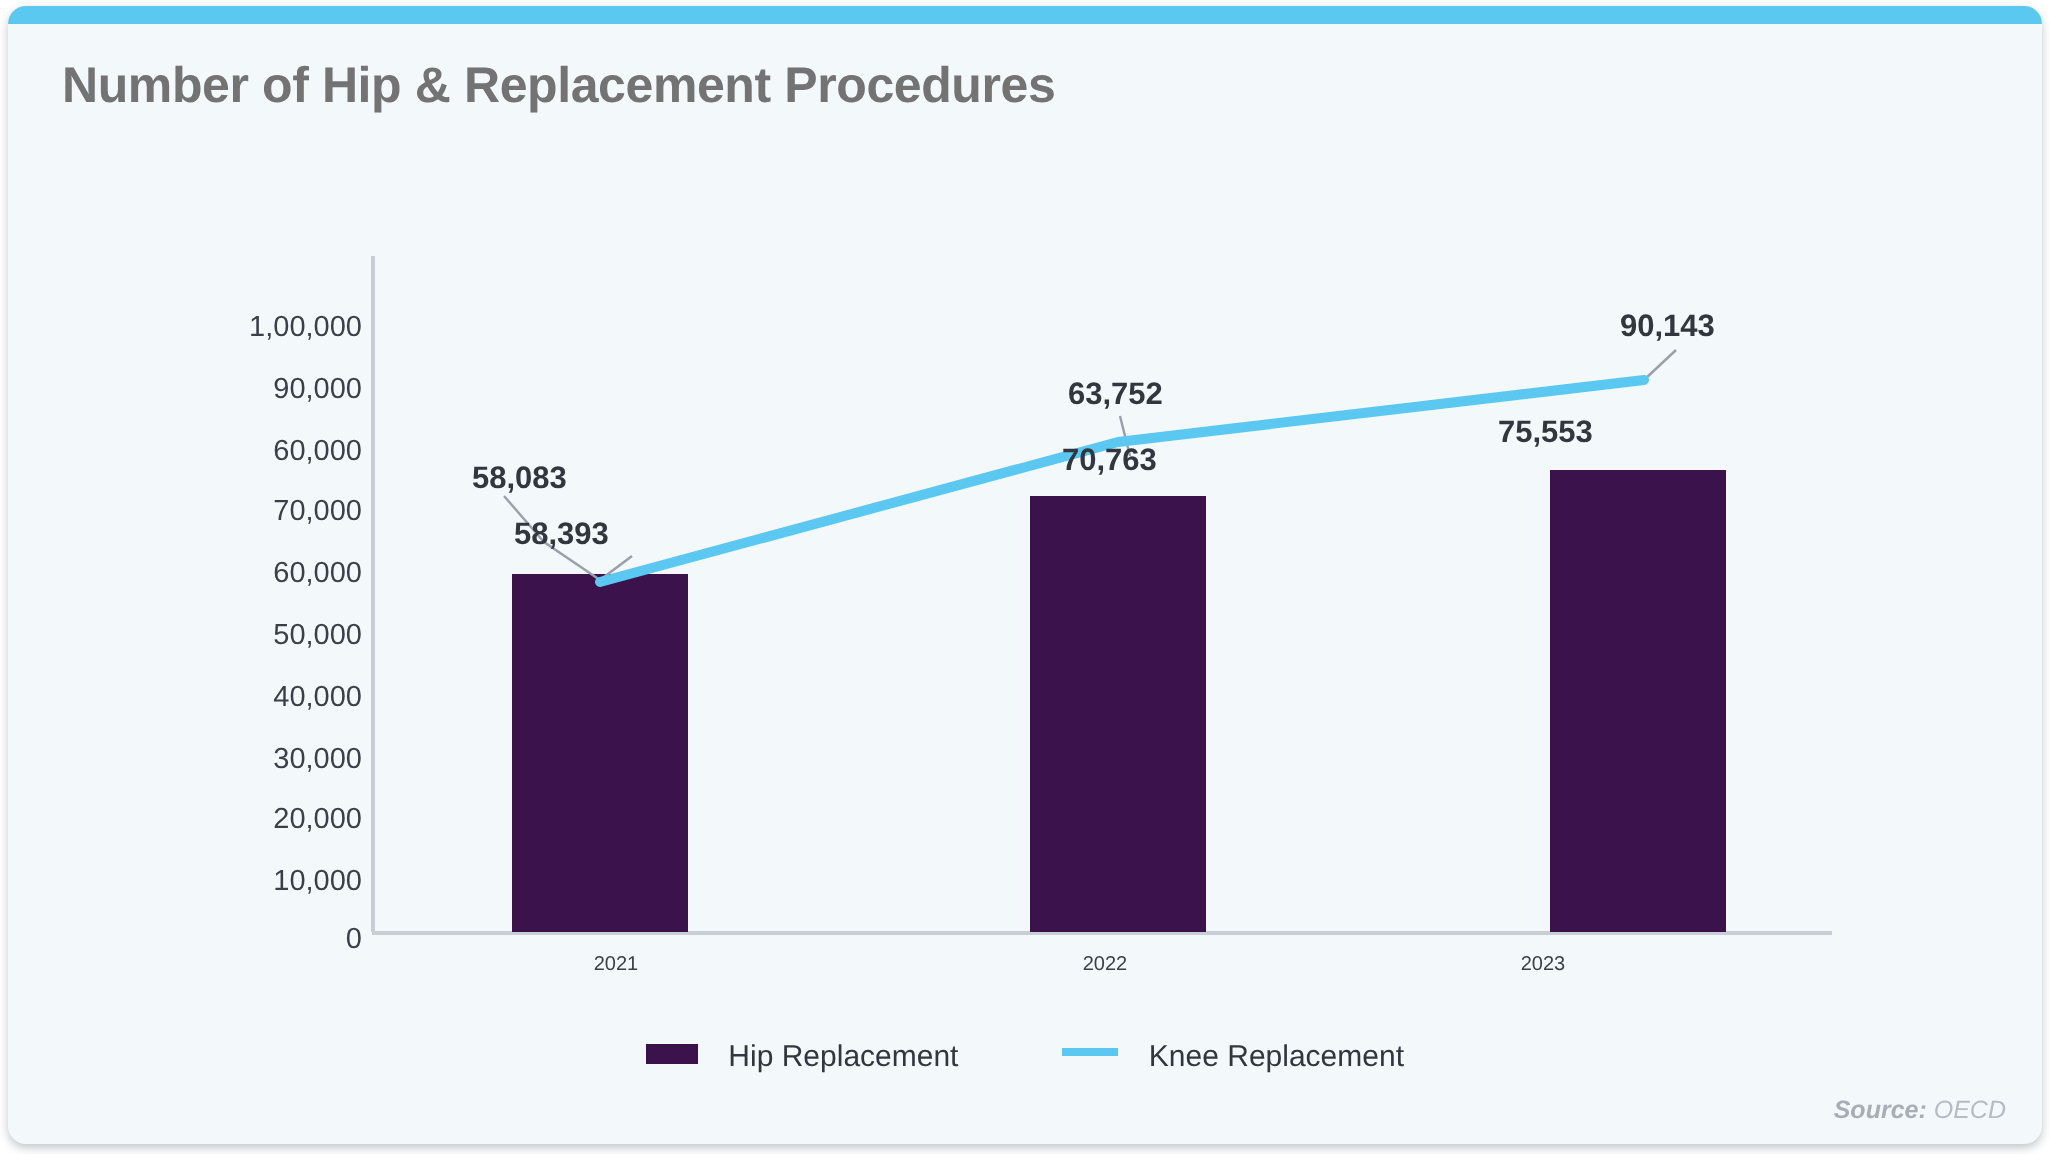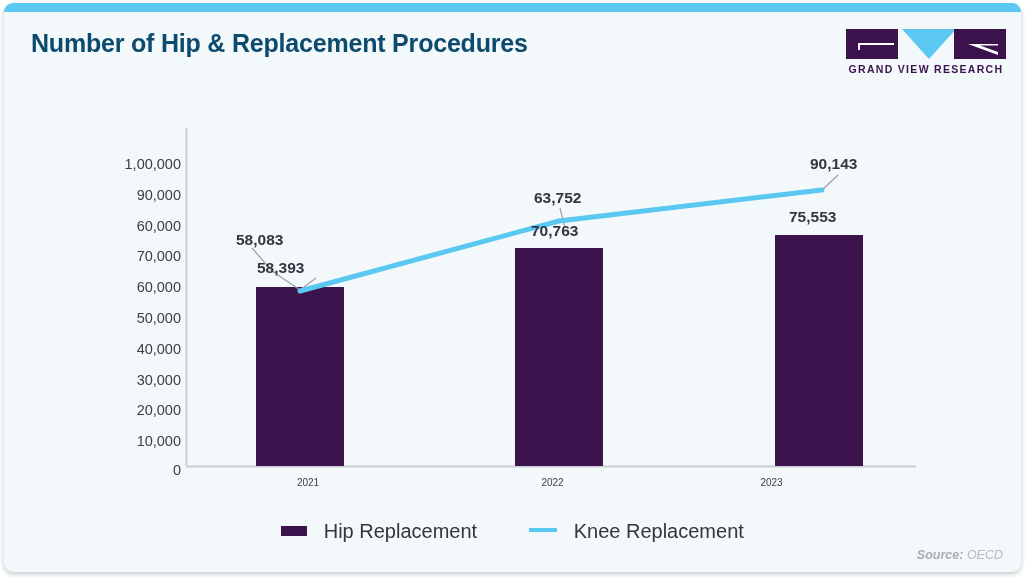--- a/index.html
+++ b/index.html
@@ -35,21 +35,21 @@
     background: #5bc8f2;
   }
 
   
   #page-title {
     position: absolute;
     left: 27px;
     top: 26px;
     font-size: 25px;
     font-weight: bold;
-    color: #0c4a6e;
+    color: #737373;
     letter-spacing: -0.2px;
     white-space: nowrap;
   }
 
   #logo {
     position: absolute;
     right: 15px;
     top: 25px;
     width: 160px;
     height: 52px;
@@ -113,21 +113,21 @@
     left: 0;
     top: 516px;
     width: 1017px;
     text-align: center;
     font-size: 0;
     white-space: nowrap;
   }
   .legend-item {
     display: inline-block;
     vertical-align: middle;
-    font-size: 20px;
+    font-size: 15px;
     color: #32363f;
     margin: 0 26px;
   }
   .legend-swatch-bar {
     display: inline-block;
     vertical-align: middle;
     width: 26px;
     height: 10px;
     background: #3b124c;
     margin-right: 11px;
@@ -160,30 +160,20 @@
 </style>
 </head>
 <body>
 
 <div id="card">
 
   <div id="top-accent"></div>
 
   <div id="page-title">Number of Hip &amp; Replacement Procedures</div>
 
-  <div id="logo">
-    <svg id="logo-mark" viewBox="0 0 160 34" xmlns="http://www.w3.org/2000/svg">
-      <rect x="0" y="1" width="52" height="30" fill="#3b124c"></rect>
-      <path d="M12 22 L12 15 L48 15 L48 17 L14 17 L14 22 Z" fill="#ffffff"></path>
-      <polygon points="56,1 110,1 83,31" fill="#5bc8f2"></polygon>
-      <rect x="108" y="1" width="52" height="30" fill="#3b124c"></rect>
-      <path d="M152 13 L152 16 L122 16 L152 27 L152 24 L134 17.5 L152 17.5 Z" fill="#ffffff"></path>
-    </svg>
-    <div id="logo-wordmark">GRAND VIEW RESEARCH</div>
-  </div>
 
   <svg id="plot" viewBox="0 0 1017 569" xmlns="http://www.w3.org/2000/svg">
 
     <line x1="182.5" y1="125" x2="182.5" y2="463" stroke="#c9ced6" stroke-width="2"></line>
     <line x1="182" y1="463.5" x2="912" y2="463.5" stroke="#c9ced6" stroke-width="2"></line>
 
     <rect x="252" y="284" width="88" height="179" fill="#3b124c"></rect>
     <rect x="511" y="245" width="88" height="218" fill="#3b124c"></rect>
     <rect x="771" y="232" width="88" height="231" fill="#3b124c"></rect>
 
@@ -215,21 +205,21 @@
     <div class="xtick" style="left:463px;width:245px">2023</div>
   </div>
 
   <div class="dlabel" style="left:232px; top:229px">58,083</div>
   <div class="dlabel" style="left:253px; top:257px">58,393</div>
 
   <div class="dlabel" style="left:530px; top:187px">63,752</div>
   <div class="dlabel" style="left:527px; top:220px">70,763</div>
 
   <div class="dlabel" style="left:806px; top:153px">90,143</div>
-  <div class="dlabel" style="left:785px; top:206px">75,553</div>
+  <div class="dlabel" style="left:745px; top:206px">75,553</div>
 
   <div id="legend">
     <div class="legend-item">
       <span class="legend-swatch-bar"></span>
       <span class="legend-label">Hip Replacement</span>
     </div>
     <div class="legend-item">
       <span class="legend-swatch-line"></span>
       <span class="legend-label">Knee Replacement</span>
     </div>

